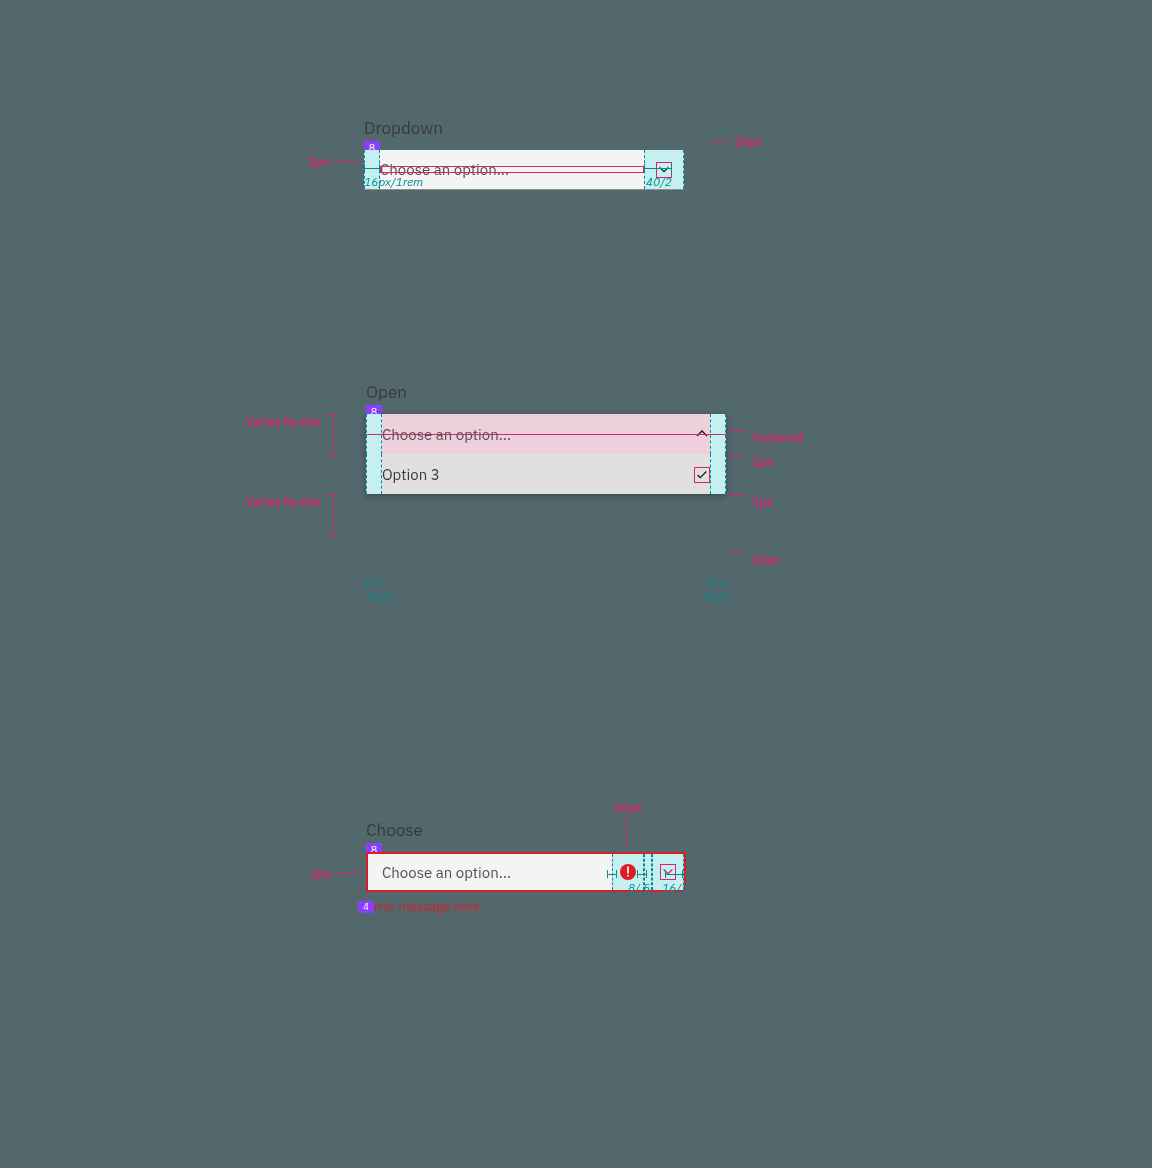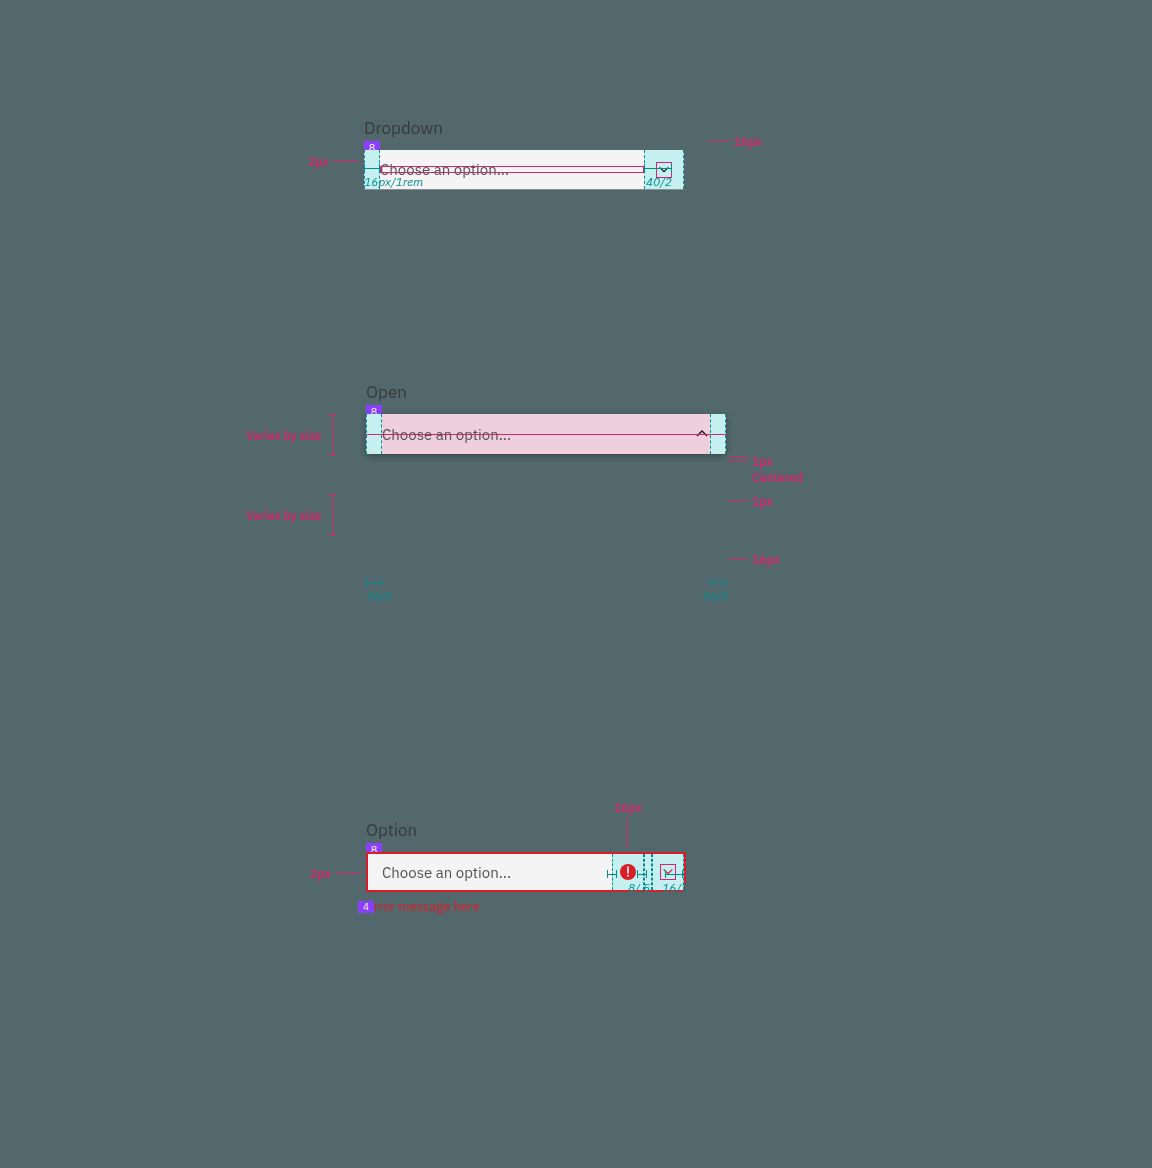--- a/index.html
+++ b/index.html
@@ -74,21 +74,21 @@
   #spec2 .panel{width:360px;background:var(--field);box-shadow:0 2px 6px rgba(0,0,0,.3);position:relative;}
   #spec2 .row{height:40px;display:flex;align-items:center;position:relative;box-sizing:border-box;}
   #spec2 .side{width:16px;height:100%;}
   #spec2 .body{flex:1;display:flex;align-items:center;justify-content:space-between;font-size:15px;color:var(--text);}
   #spec2 .row+.row .body{border-top:1px solid #e0e0e0;height:100%;}
   #spec2 .row.header .body{color:var(--text);}
   #spec2 .row.sel{background:var(--sel);}
   #spec2 .row.sel .body{color:var(--text-darker);}
   #spec2 .chev,{display:flex;}
   #spec2 .check-box{width:16px;height:16px;margin-right:0;}
-  #spec2 .anno{position:absolute;display:flex;align-items:center;}
+  #spec2 .anno{position:absolute;display:flex;}
   #spec2 .anno .pink-lead{height:1px;}
   #spec2 .below{position:absolute;left:0;top:164px;width:360px;}
 
   
   #spec3{left:366px;top:822px;width:400px;}
   #spec3 .label-row{position:relative;height:30px;}
   #spec3 .field{width:320px;border:2px solid var(--red);height:40px;border-bottom:2px solid var(--red);}
   #spec3 .left-pad{width:14px;height:100%;}
   #spec3 .content{flex:1;display:flex;align-items:center;}
   #spec3 .placeholder{color:var(--text);font-size:15px;}
@@ -175,25 +175,37 @@
         <span class="chev">
           <svg width="16" height="16" viewBox="0 0 16 16">
               <path d="M3 10l5-5 5 5" stroke="#161616" stroke-width="1.4" fill="none"></path>
             </svg>
         </span>
       </div>
       <div class="side zone-teal dash-edge"></div>
 
       <div style="position:absolute;left:0;right:0;top:50%;height:1px;background:var(--anno-pink);"></div>
     </div>
+    <div class="row sel">
+      <div class="side zone-teal dash-edge"></div>
+      <div class="body">
+        <span>Option 3</span>
+        <span class="check-box pink-box">
+          <svg viewBox="0 0 16 16">
+              <path d="M3 8l3 3 7-7" stroke="#161616" stroke-width="1.4" fill="none"></path>
+            </svg>
+        </span>
+      </div>
+      <div class="side zone-teal dash-edge"></div>
+    </div>
   </div>
 
   <div class="anno" style="left:362px;top:46px;">
     <div class="pink-lead" style="width:20px;"></div>
-    <span class="pink-label" style="margin-left:4px;margin-top:40px;">Centered</span>
+    <span class="pink-label" style="margin-left:4px;">Centered</span>
   </div>
   <div class="anno" style="left:362px;top:70px;">
     <div class="pink-lead" style="width:20px;"></div>
     <span class="pink-label" style="margin-left:4px;">1px</span>
   </div>
   <div class="anno" style="left:362px;top:110px;">
     <div class="pink-lead" style="width:20px;"></div>
     <span class="pink-label" style="margin-left:4px;">1px</span>
   </div>
   <div class="anno" style="left:362px;top:168px;">
@@ -208,21 +220,21 @@
     </div>
     <div style="position:absolute;left:344px;width:16px;">
       <div class="hmeas"></div>
       <div class="hmeas-label" style="margin-left:-8px;">16/1</div>
     </div>
   </div>
 </div>
 
 <div class="block" id="spec3">
   <div class="label-row">
-    <span class="comp-label">Option</span><br>
+    <span class="comp-label">Choose</span><br>
     <span class="purple-tag">8</span>
   </div>
 
   <div class="anno-2px">
     <span class="pink-label">2px</span>
     <div class="pink-lead"></div>
   </div>
 
   <div class="anno-16top">
     <span class="pink-label">16px</span>

